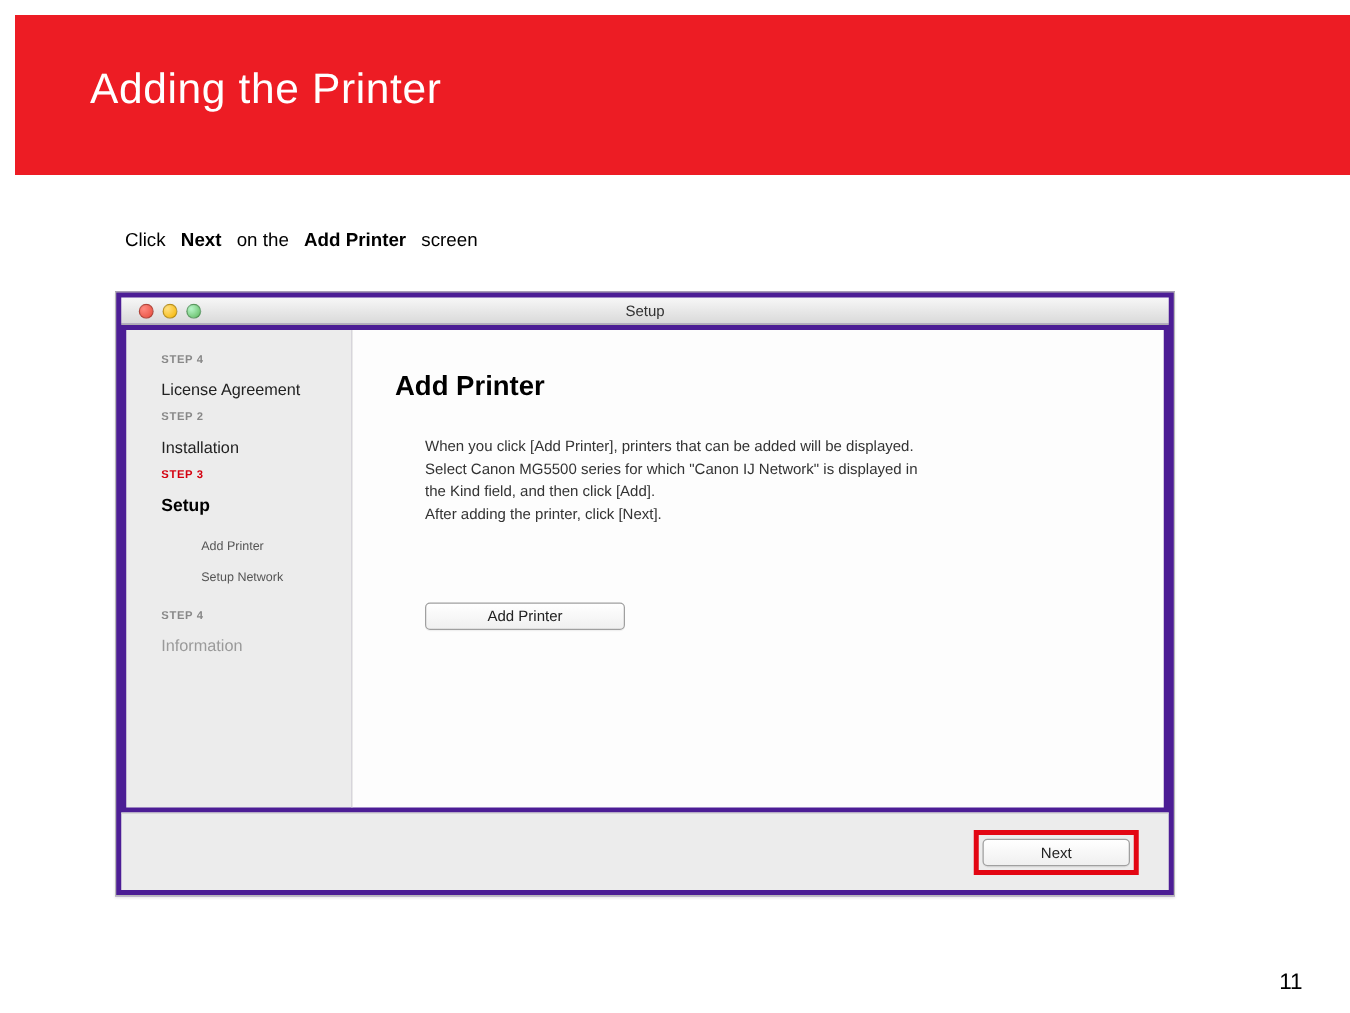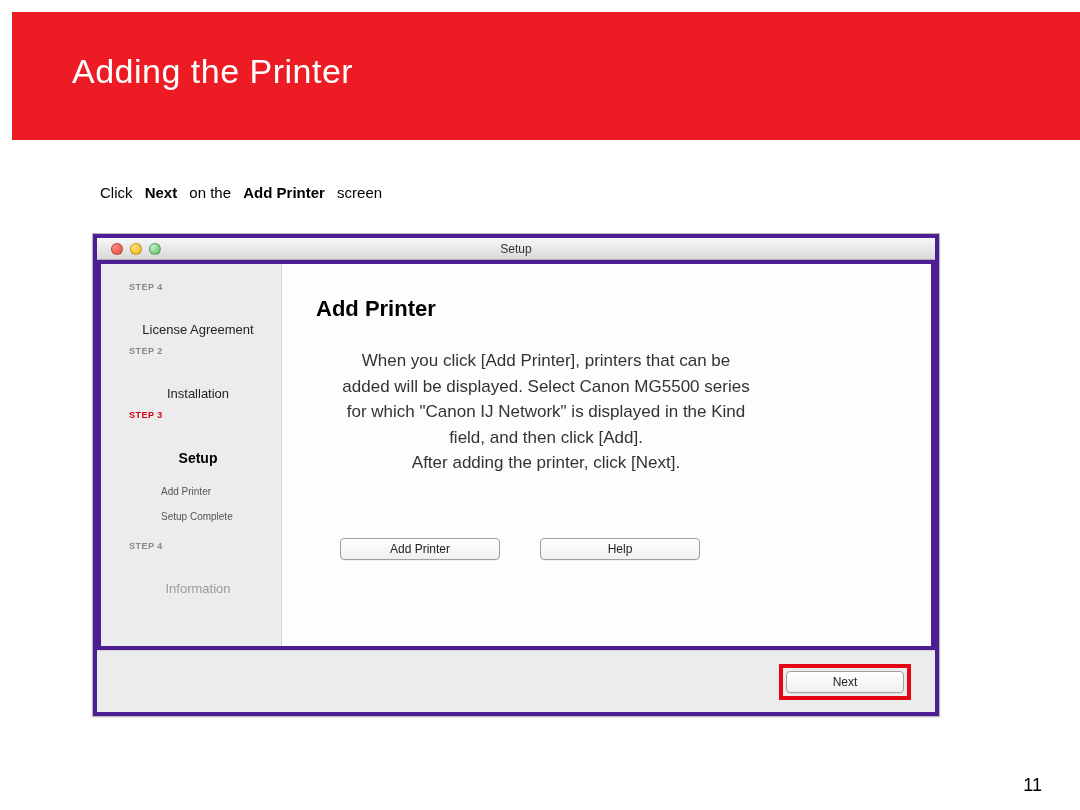--- a/index.html
+++ b/index.html
@@ -16,28 +16,28 @@
   .tl { width: 12px; height: 12px; border-radius: 50%; border: 0.5px solid rgba(0,0,0,0.25); }
   .tl.red { background: radial-gradient(circle at 30% 30%, #ff8a80, #e64a3b); }
   .tl.yellow { background: radial-gradient(circle at 30% 30%, #ffe082, #f5b400); }
   .tl.green { background: radial-gradient(circle at 30% 30%, #b9f6ca, #5cb85c); }
   .titlebar-title { position: absolute; left: 50%; transform: translateX(-50%); font-size: 12px; color: #333; }
   .window-body { display: flex; min-height: 390px; }
   .sidebar { width: 180px; padding: 14px 10px 10px 24px; background: #ececec; }
   .step-label { font-size: 9px; font-weight: 700; color: #888; letter-spacing: 0.5px; margin-top: 1px; }
   .step-label.first { margin-top: 0; }
   .step-label.active { color: #d4000f; }
-  .step-name { font-size: 13px; color: #222; margin-top: 22px; text-align: center; }
+  .step-name { font-size: 13px; color: #222; margin-top: 4px; }
   .step-name.bold { font-weight: 700; color: #000; font-size: 14px; }
   .step-name.disabled { color: #9a9a9a; }
   .substeps { margin-left: 28px; margin-top: 8px; }
   .substep { font-size: 10px; color: #555; margin-bottom: 6px; }
   .main-panel { flex: 1; background: #fdfdfd; padding: 28px 30px 20px 30px; position: relative; border-left: 1px solid #d6d6d6; }
   .main-heading { font-size: 22px; font-weight: 700; color: #000; margin-bottom: 18px; }
-  .body-text { font-size: 17px; color: #333; line-height: 1.5; margin-left: 24px; margin-right: 10px; margin-bottom: 54px; max-width: 420px; text-align: center; }
+  .body-text { font-size: 12px; color: #333; line-height: 1.5; margin-left: 24px; margin-right: 10px; margin-bottom: 54px; max-width: 420px; }
   .button-row { display: flex; gap: 40px; justify-content: flex-start; margin-left: 24px; margin-top: 10px; }
   .mac-button { min-width: 160px; height: 22px; border: 1px solid #a0a0a0; border-radius: 4px; background: linear-gradient(#ffffff,#f0f0f0); font-size: 12px; color: #222; display: flex; align-items: center; justify-content: center; box-shadow: 0 1px 0 rgba(0,0,0,0.05); }
   .footer-bar { height: 62px; background: #ececec; border-top: 1px solid #d0d0d0; display: flex; align-items: center; justify-content: flex-end; padding-right: 24px; }
   .highlight-box { border: 4px solid #e30613; padding: 3px; display: inline-block; }
   .highlight-box .mac-button { min-width: 118px; }
   .page-number { position: absolute; bottom: 18px; right: 42px; font-size: 18px; color: #000; font-weight: 400; }
 </style>
 </head>
 <body>
 
@@ -67,34 +67,33 @@
           <div class="step-label first">STEP 4</div>
           <div class="step-name">License Agreement</div>
 
           <div class="step-label">STEP 2</div>
           <div class="step-name">Installation</div>
 
           <div class="step-label active">STEP 3</div>
           <div class="step-name bold">Setup</div>
           <div class="substeps">
             <div class="substep">Add Printer</div>
-            <div class="substep">Setup Complete</div>
+            <div class="substep">Setup Network</div>
           </div>
 
           <div class="step-label">STEP 4</div>
           <div class="step-name disabled">Information</div>
         </div>
 
         <div class="main-panel">
           <div class="main-heading">Add Printer</div>
           <div class="body-text" style="white-space: pre-line;">When you click [Add Printer], printers that can be added will be displayed. Select Canon MG5500 series for which "Canon IJ Network" is displayed in the Kind field, and then click [Add].
 After adding the printer, click [Next].</div>
           <div class="button-row">
             <div class="mac-button">Add Printer</div>
-            <div class="mac-button">Help</div>
           </div>
         </div>
       </div>
 
       <div class="footer-bar">
         <div class="highlight-box">
           <div class="mac-button">Next</div>
         </div>
       </div>
     </div>

